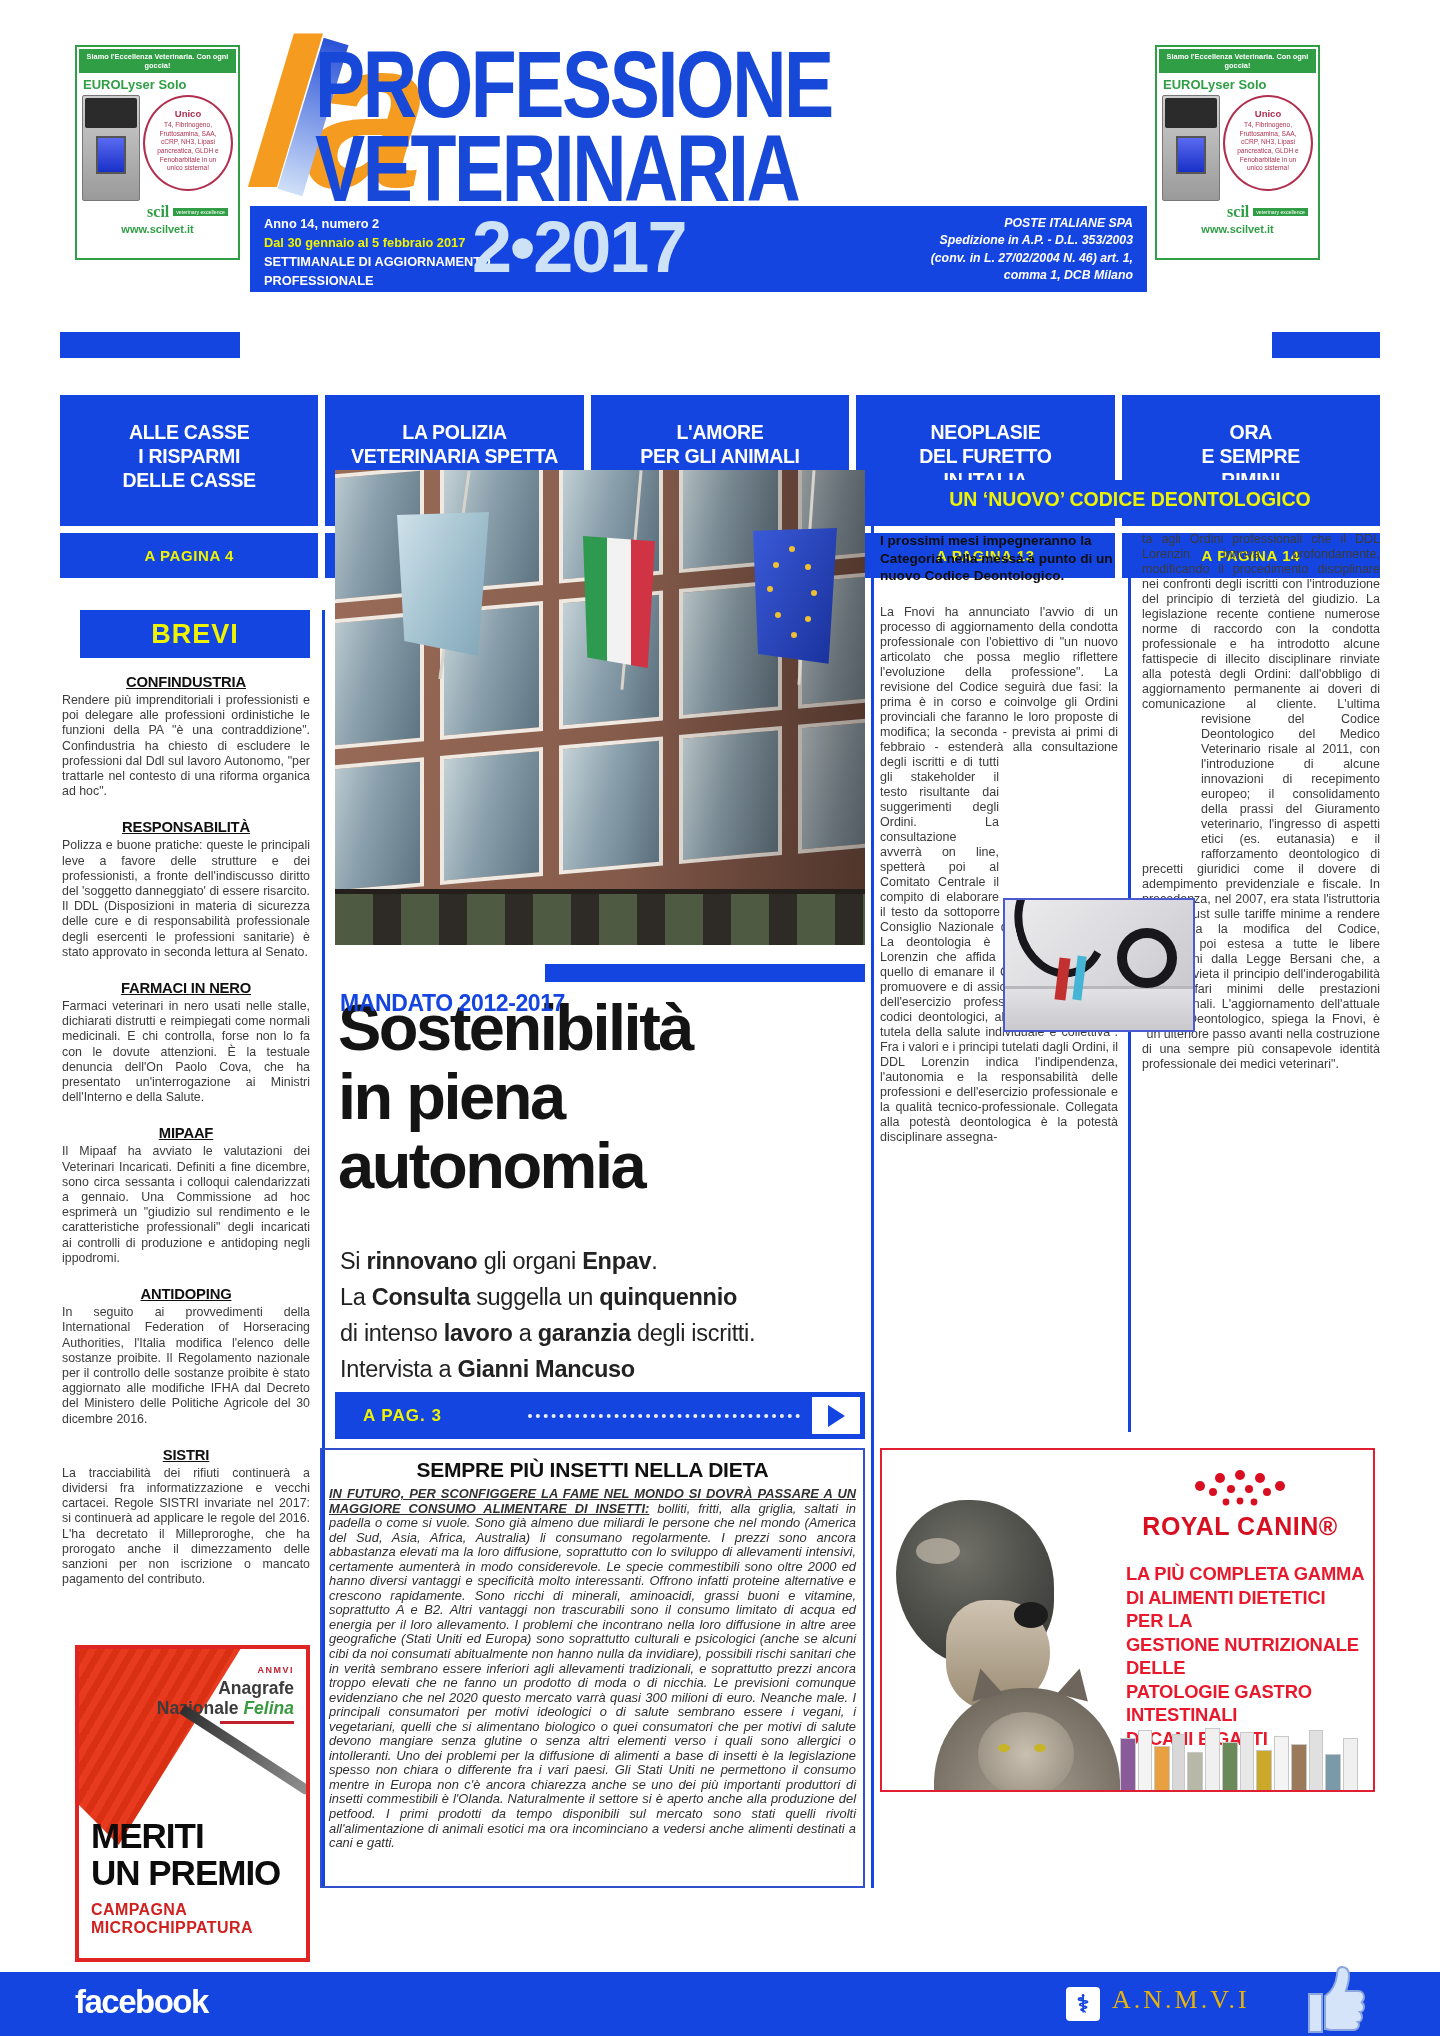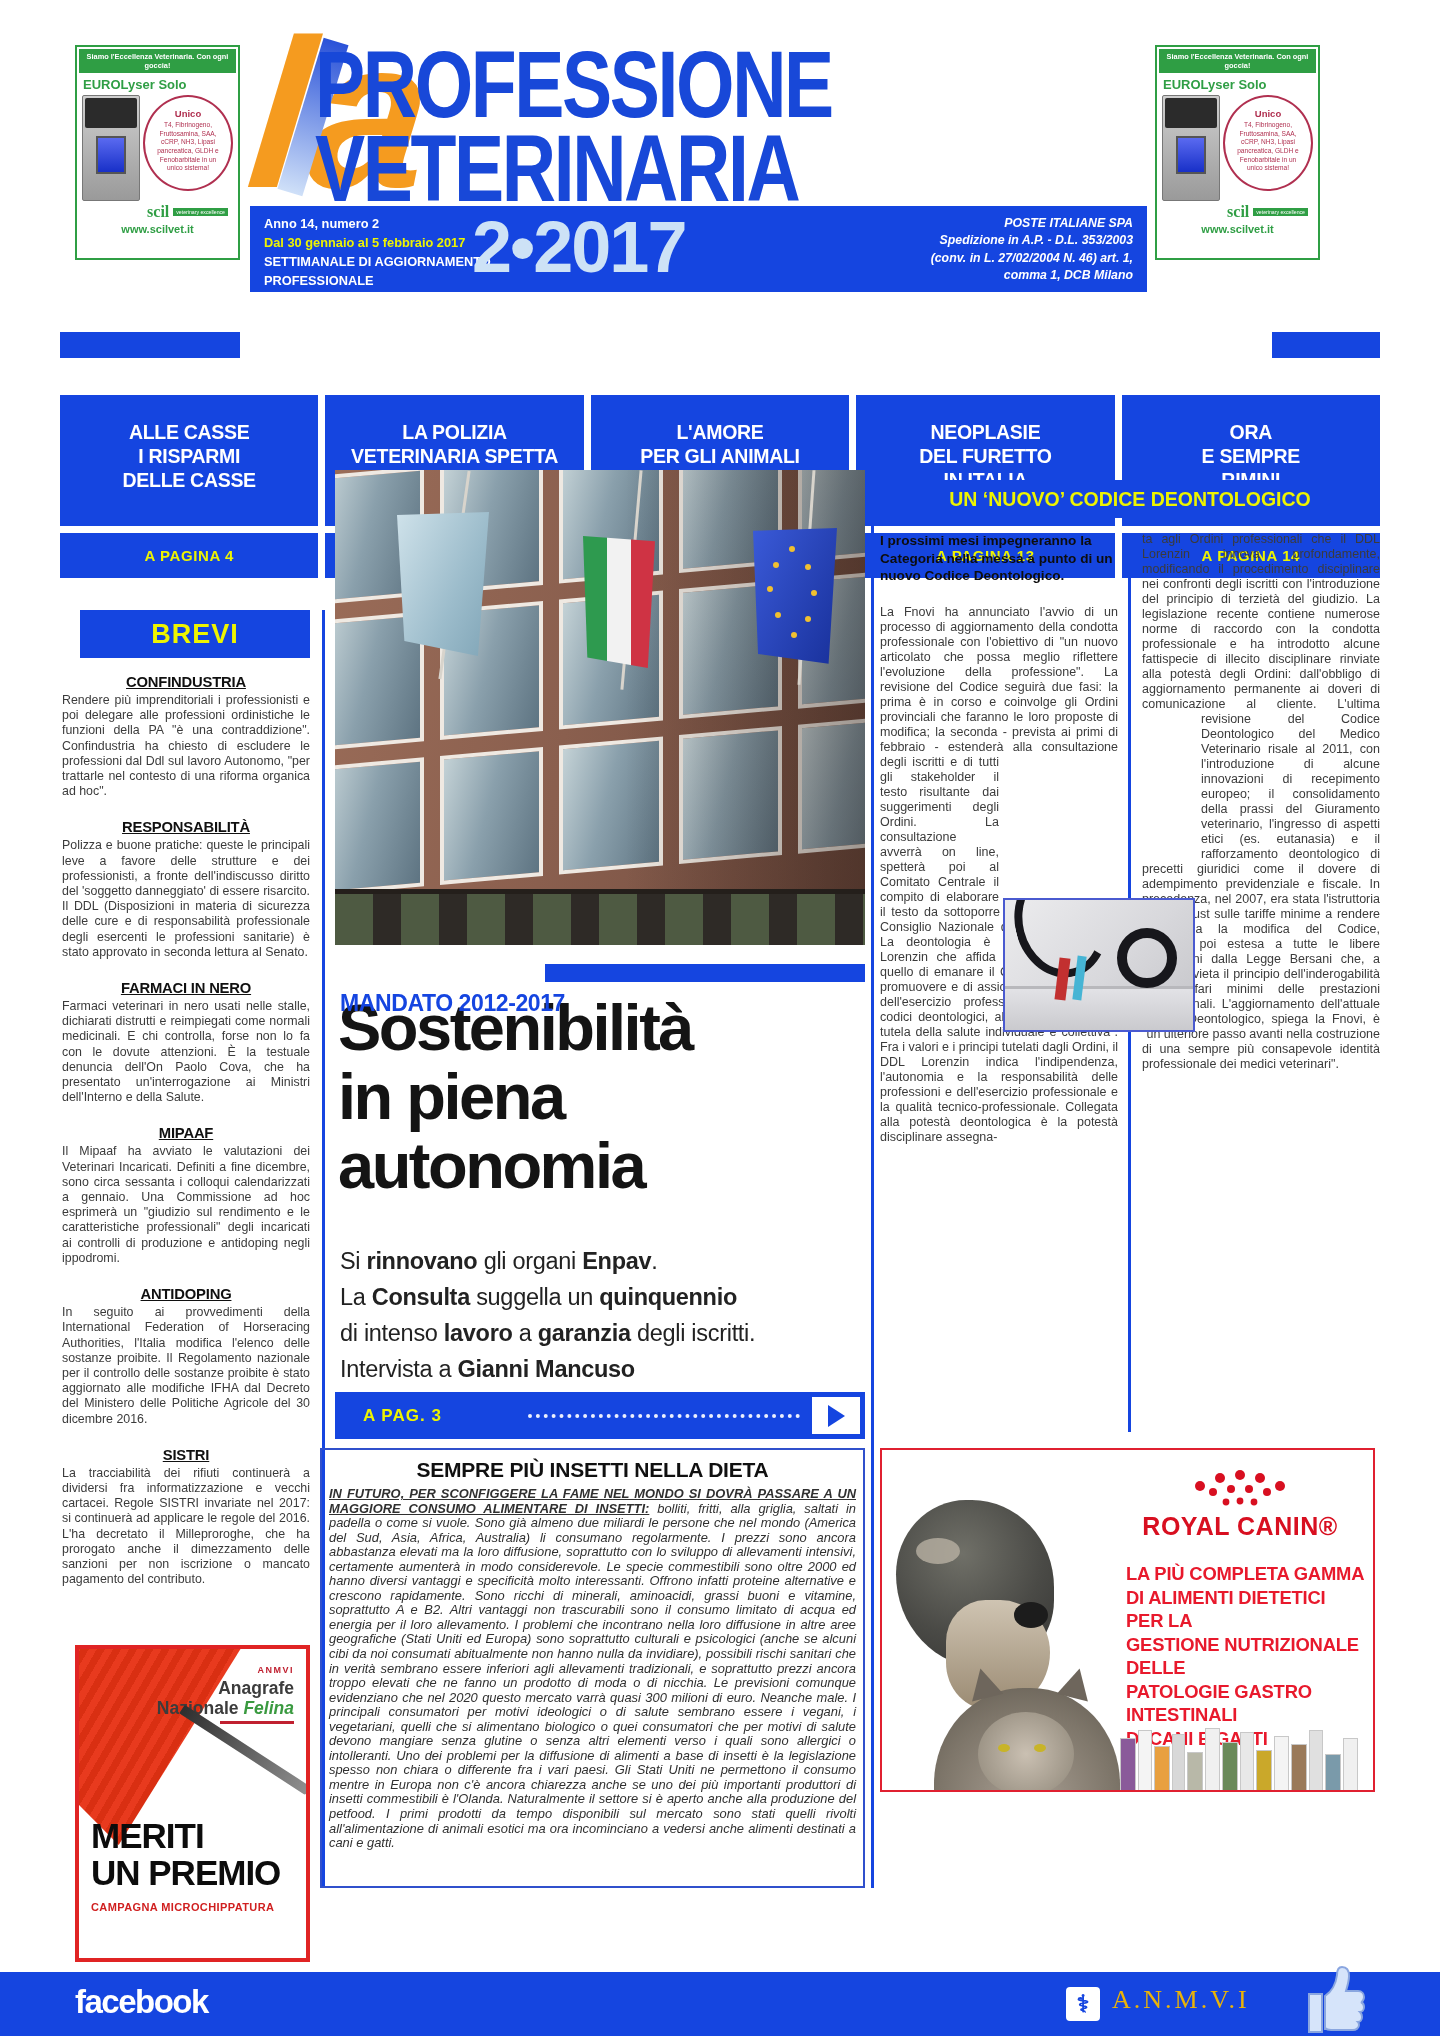--- a/index.html
+++ b/index.html
@@ -122,21 +122,21 @@
 
   
   .meriti{left:75px;top:1645px;width:235px;height:317px;border:4px solid #e02424;background:#fff;overflow:hidden;}
   .mer-tri{position:absolute;left:-4px;top:-4px;width:168px;height:200px;background:repeating-linear-gradient(120deg,#e83a1e 0 7px,#d92f12 7px 14px);clip-path:polygon(0 0,100% 0,26% 100%,0 78%);}
   .mer-org{position:absolute;right:12px;top:16px;font-size:9px;color:#c02030;font-weight:bold;letter-spacing:1.5px;}
   .mer-name{position:absolute;right:12px;top:30px;font-size:17.5px;color:#3c3c3c;text-align:right;line-height:1.12;font-weight:bold;}
   .mer-name .green{color:#3a9a40;font-style:italic;}
   .mer-rule{position:absolute;right:12px;top:72px;width:74px;height:3px;background:#c02030;}
   .mer-pen{position:absolute;right:-14px;top:96px;width:150px;height:10px;background:linear-gradient(90deg,#2e2e2e,#909090);transform:rotate(33deg);border-radius:2px;}
   .mer-big{position:absolute;left:12px;top:168px;font-size:35px;font-weight:900;color:#0c0c0c;line-height:37px;letter-spacing:-1px;}
-  .mer-camp{position:absolute;left:12px;top:252px;font-size:11px;font-weight:bold;color:#d02020;letter-spacing:.4px;}
+  .mer-camp{position:absolute;left:12px;top:252px;font-size:16px;font-weight:bold;color:#d02020;letter-spacing:.4px;}
 
   
   .footer{left:0;top:1972px;width:1440px;height:64px;background:var(--blue);}
   .fb{position:absolute;left:75px;top:11px;color:#fff;font-weight:bold;font-size:33px;letter-spacing:-1.5px;}
   .anm-box{position:absolute;left:1066px;top:15px;width:34px;height:34px;background:#fff;border-radius:4px;color:var(--blue);display:flex;align-items:center;justify-content:center;font-size:24px;font-weight:bold;}
   .anm{position:absolute;left:1112px;top:13px;color:#eab308;font-family:"Liberation Serif",serif;font-size:26px;letter-spacing:3px;}
   .thumb{position:absolute;left:1305px;top:-12px;}
 </style>
 </head>
 <body>

